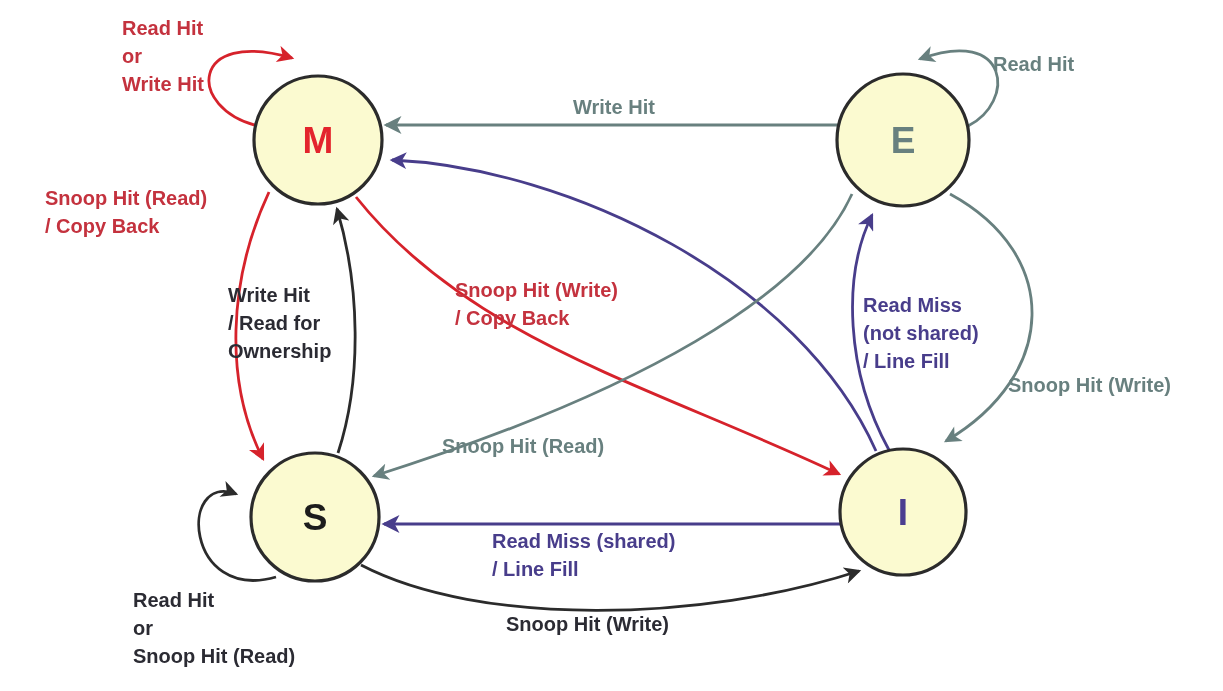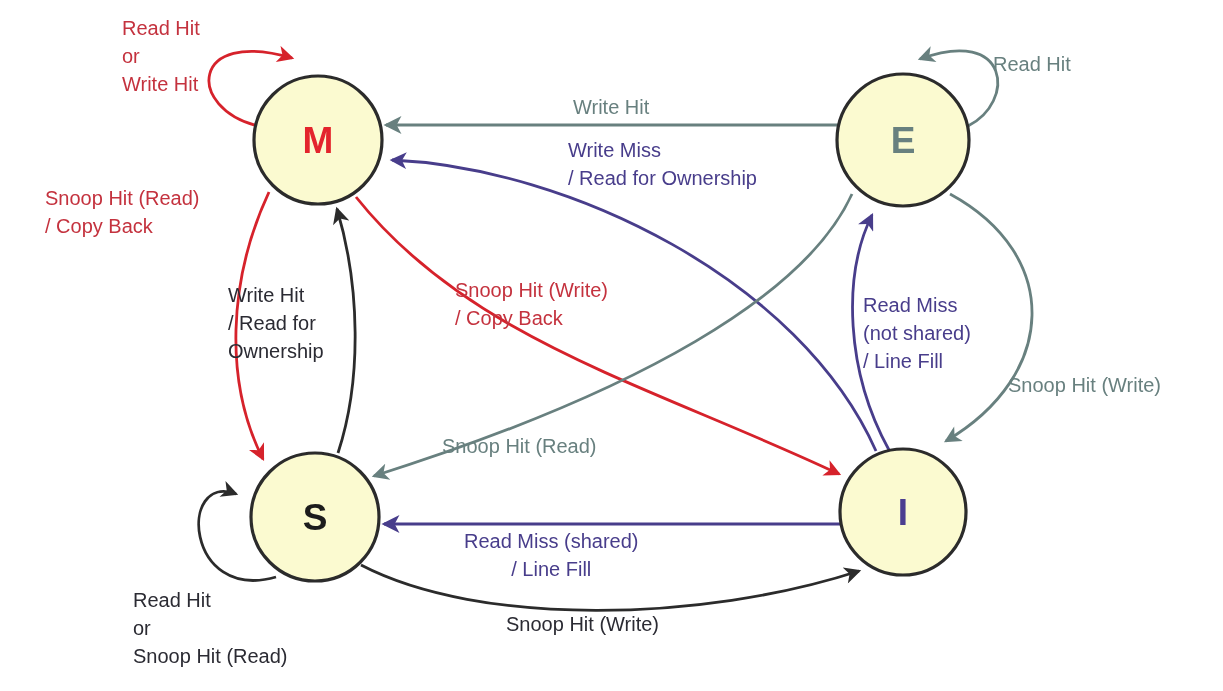--- a/index.html
+++ b/index.html
@@ -7,21 +7,21 @@
     position: relative;
     width: 1223px;
     height: 691px;
     background: #ffffff;
     font-family: "Liberation Sans", sans-serif;
     overflow: hidden;
   }
   .diagram-svg { position: absolute; left: 0; top: 0; }
   .label {
     position: absolute;
-    font-weight: normal;
+    font-weight: bold;
     font-size: 20px;
     line-height: 28px;
     white-space: pre-line;
   }
   .c-red    { color: #c4323e; }
   .c-gray   { color: #68807f; }
   .c-purple { color: #483d8b; }
   .c-black  { color: #2b2b33; }
   .state-letter {
     font-family: "Liberation Sans", sans-serif;
@@ -74,35 +74,33 @@
     <text x="318" y="153" class="state-letter" fill="#e3242c">M</text>
     <text x="903" y="153" class="state-letter" fill="#68807f">E</text>
     <text x="315" y="530" class="state-letter" fill="#1c1c1c">S</text>
     <text x="903" y="525" class="state-letter" fill="#4b3e90">I</text>
   </svg>
 
   <div class="label c-red" style="left:122px; top:14px;">Read Hit
 or
 Write Hit</div>
   <div class="label c-gray" style="left:573px; top:93px;">Write Hit</div>
-  <div class="label c-purple" style="left:568px; top:136px;">Write Miss
-/ Read for Ownership</div>
   <div class="label c-gray" style="left:993px; top:50px;">Read Hit</div>
   <div class="label c-red" style="left:45px;  top:184px;">Snoop Hit (Read)
 / Copy Back</div>
   <div class="label c-black" style="left:228px; top:281px;">Write Hit
 / Read for
 Ownership</div>
   <div class="label c-red" style="left:455px; top:276px;">Snoop Hit (Write)
 / Copy Back</div>
   <div class="label c-purple" style="left:863px; top:266px;margin-top:25px;">Read Miss
 (not shared)
 / Line Fill</div>
   <div class="label c-gray" style="left:1008px; top:371px;">Snoop Hit (Write)</div>
   <div class="label c-gray" style="left:442px; top:432px;">Snoop Hit (Read)</div>
-  <div class="label c-purple" style="left:464px; top:527px;text-align:center;">Read Miss (shared)
+  <div class="label c-purple" style="left:492px; top:527px;">Read Miss (shared)
 / Line Fill</div>
   <div class="label c-black" style="left:506px; top:610px;">Snoop Hit (Write)</div>
   <div class="label c-black" style="left:133px; top:586px;">Read Hit
 or
 Snoop Hit (Read)</div>
 
 </div>
 
 </body></html>

